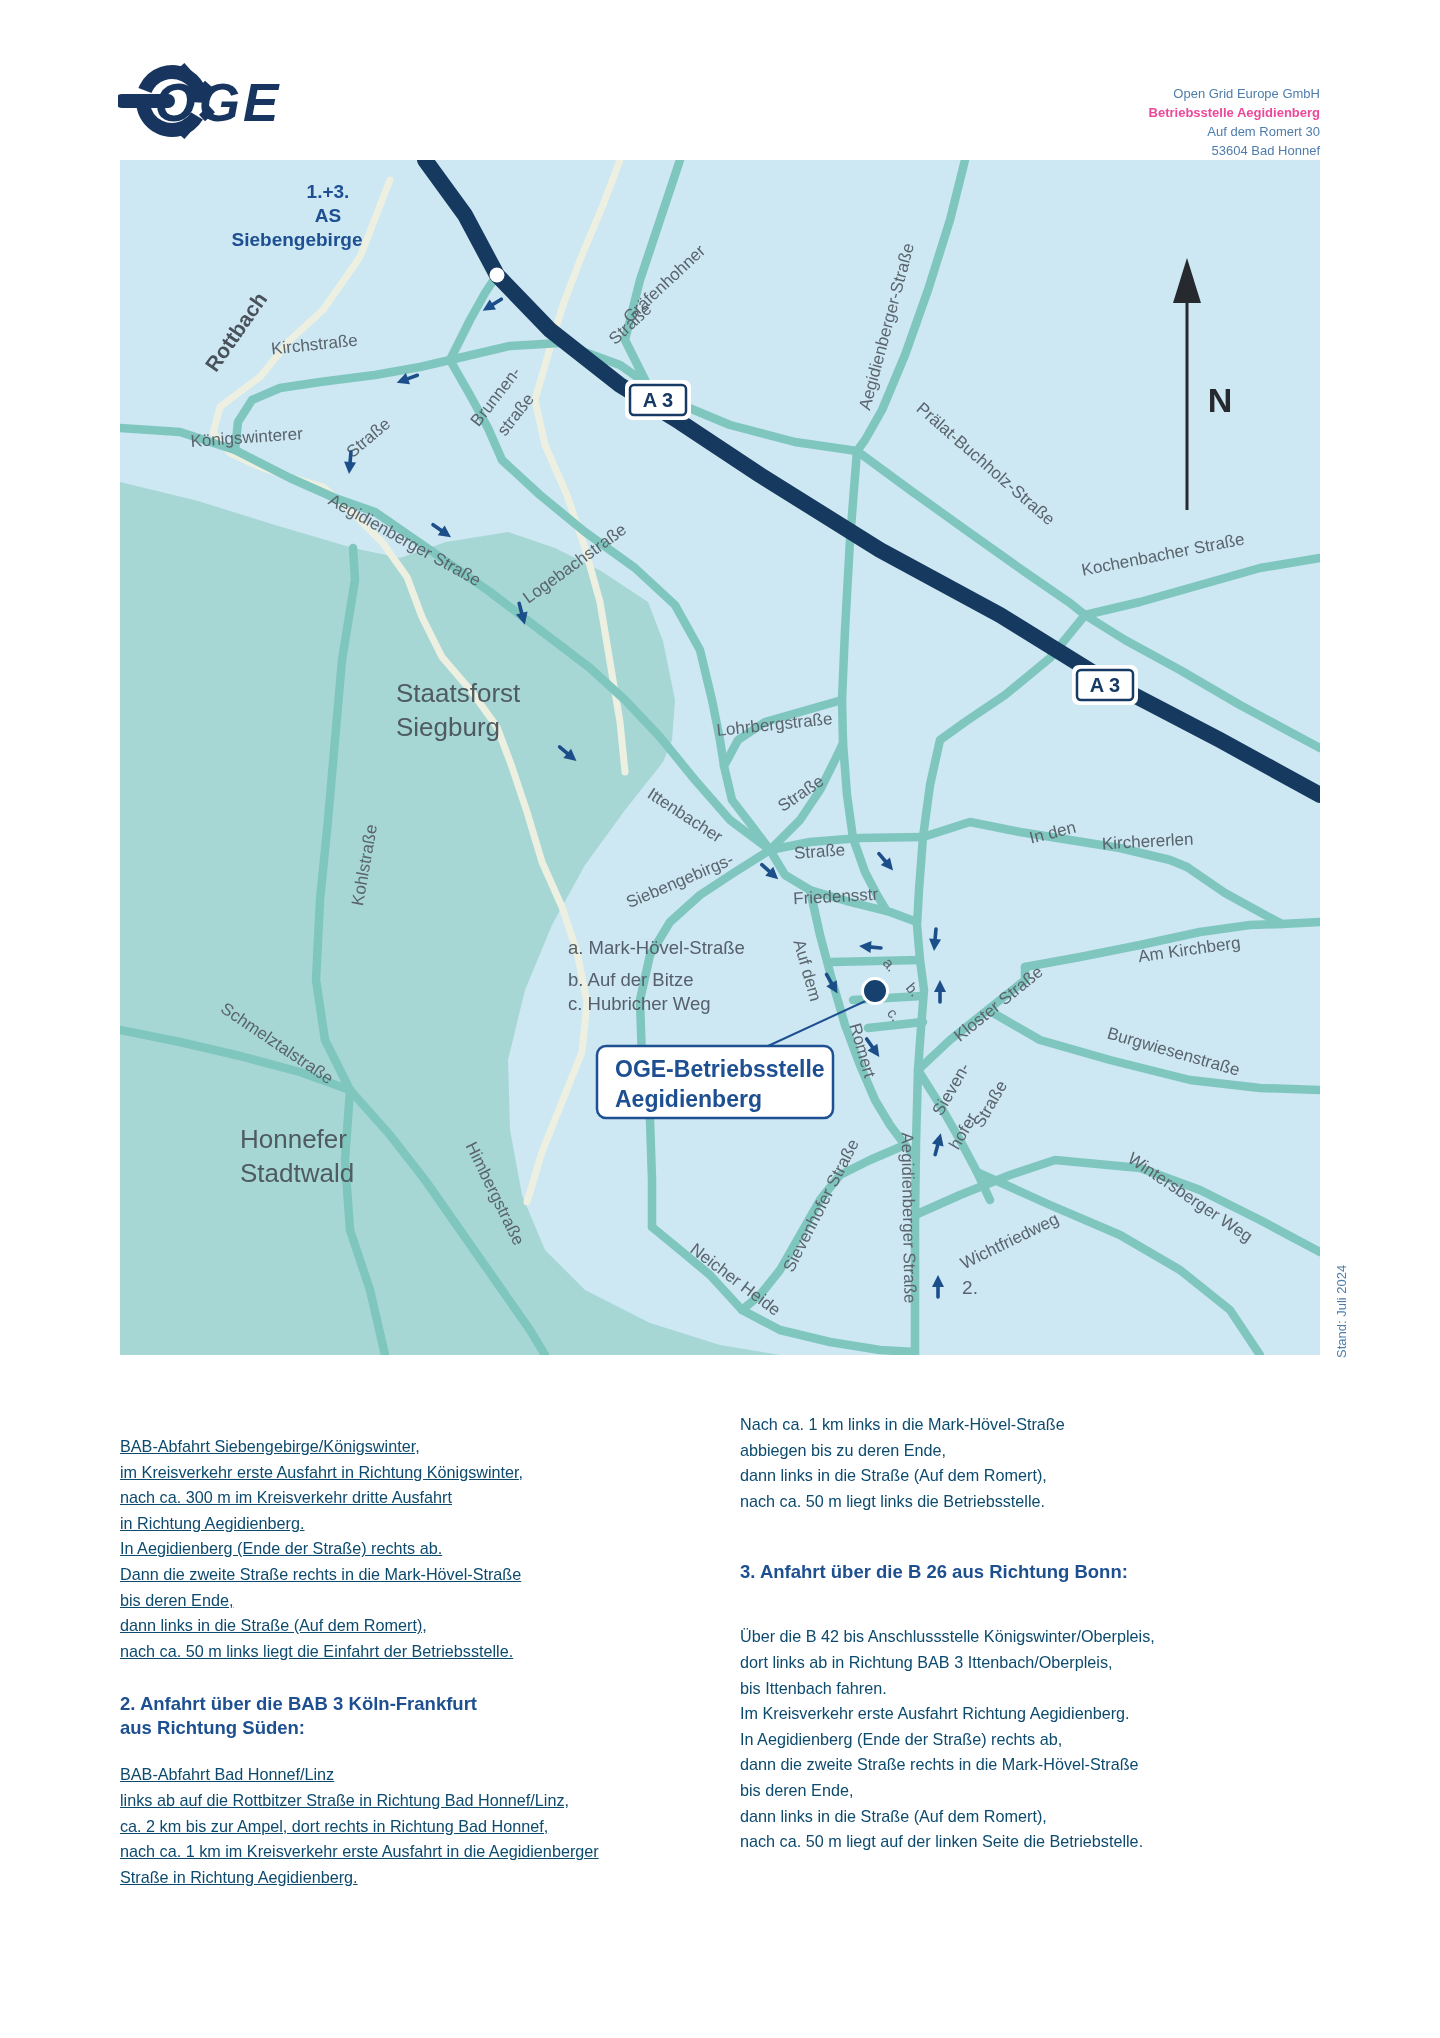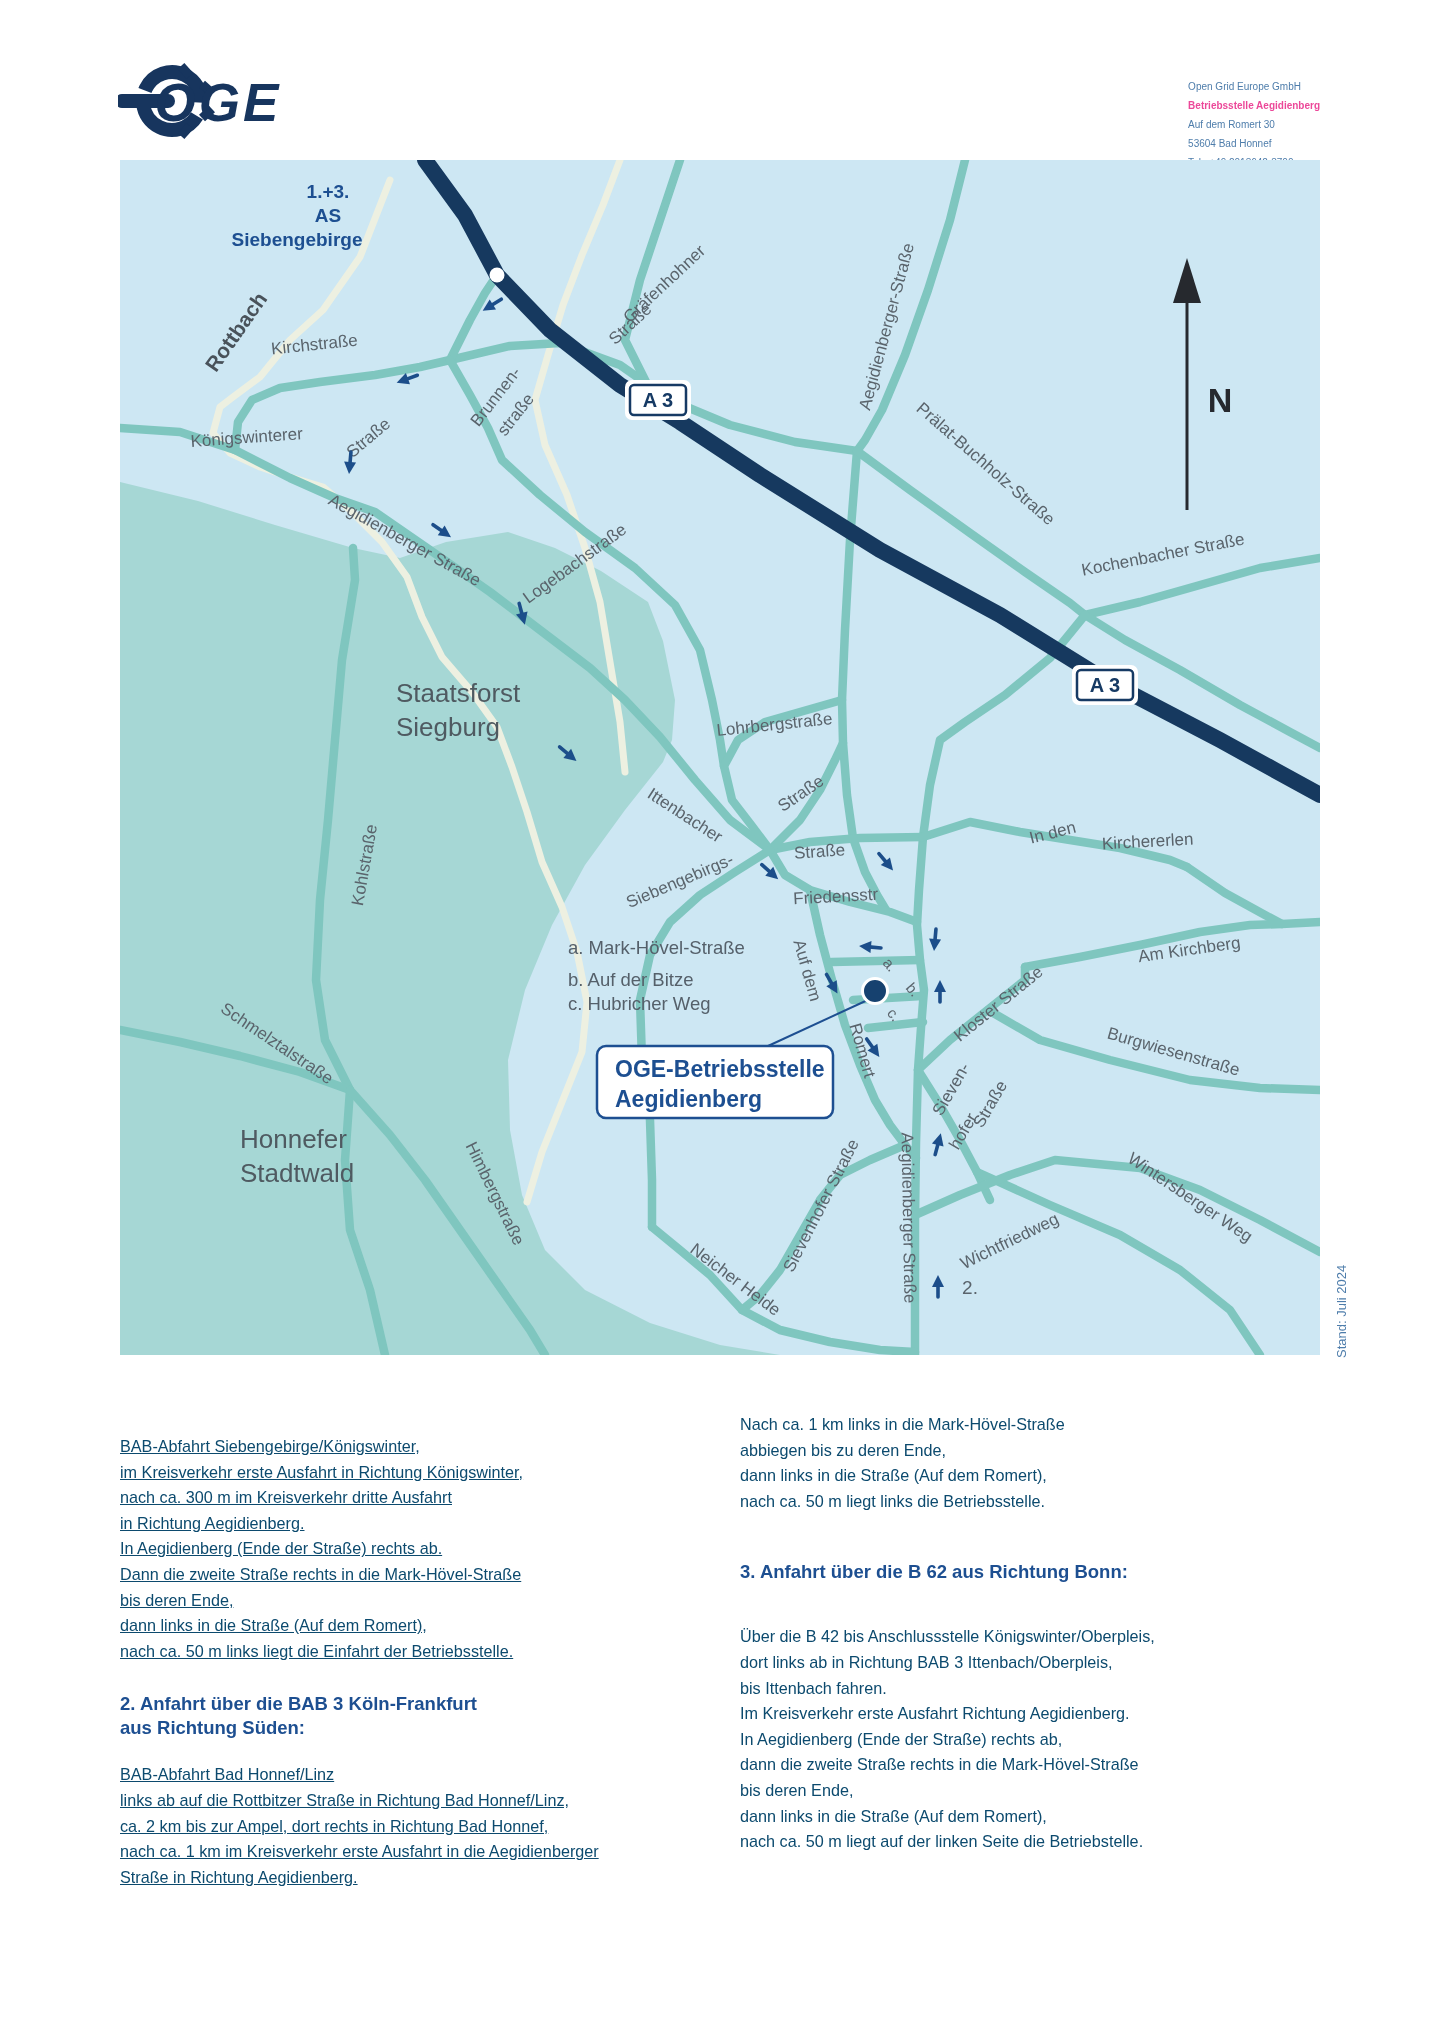--- a/index.html
+++ b/index.html
@@ -1,22 +1,22 @@
 <!DOCTYPE html>
 <html><head>
 <meta charset="utf-8">
 <style>
   html,body{margin:0;padding:0;}
   body{width:1440px;height:2038px;position:relative;background:#ffffff;
        font-family:"Liberation Sans",sans-serif;overflow:hidden;}
 
   
   .logo{position:absolute;left:118px;top:52px;font-style:italic;}
-  .address{position:absolute;right:120px;top:77px;
-           font-size:10px;line-height:19px;color:#4e7dab;}
+  .address{position:absolute;right:120px;top:84px;text-align:right;
+           font-size:13px;line-height:19px;color:#4e7dab;}
   .address .b{font-weight:bold;color:#ec4899;}
 
   
   .map{position:absolute;left:120px;top:160px;width:1200px;height:1195px;}
   svg text{font-family:"Liberation Sans",sans-serif;text-anchor:middle;}
   .road{fill:none;stroke:#7fc6bf;stroke-width:8.5;stroke-linecap:round;stroke-linejoin:round;}
   .stream{fill:none;stroke:#edf0e1;stroke-width:7;stroke-linecap:round;stroke-linejoin:round;}
   .hwy{fill:none;stroke:#16395f;stroke-width:16;stroke-linecap:round;stroke-linejoin:round;}
   .lbl{font-size:17px;fill:#5a646c;}
   .lbl-sm{font-size:15px;fill:#5a646c;}
@@ -296,21 +296,21 @@
 ca. 2 km bis zur Ampel, dort rechts in Richtung Bad Honnef,
 nach ca. 1 km im Kreisverkehr erste Ausfahrt in die Aegidienberger
 Straße in Richtung Aegidienberg.</p>
 </div>
 
 <div class="col col-right">
   <p class="dir-b">Nach ca. 1 km links in die Mark-Hövel-Straße
 abbiegen bis zu deren Ende,
 dann links in die Straße (Auf dem Romert),
 nach ca. 50 m liegt links die Betriebsstelle.</p>
-  <h3 class="dir-h gap46">3. Anfahrt über die B 62 aus Richtung Bonn:</h3>
+  <h3 class="dir-h gap46">3. Anfahrt über die B 26 aus Richtung Bonn:</h3>
   <p class="dir-b gap26">Über die B 42 bis Anschlussstelle Königswinter/Oberpleis,
 dort links ab in Richtung BAB 3 Ittenbach/Oberpleis,
 bis Ittenbach fahren.
 Im Kreisverkehr erste Ausfahrt Richtung Aegidienberg.
 In Aegidienberg (Ende der Straße) rechts ab,
 dann die zweite Straße rechts in die Mark-Hövel-Straße
 bis deren Ende,
 dann links in die Straße (Auf dem Romert),
 nach ca. 50 m liegt auf der linken Seite die Betriebstelle.</p>
 </div>

